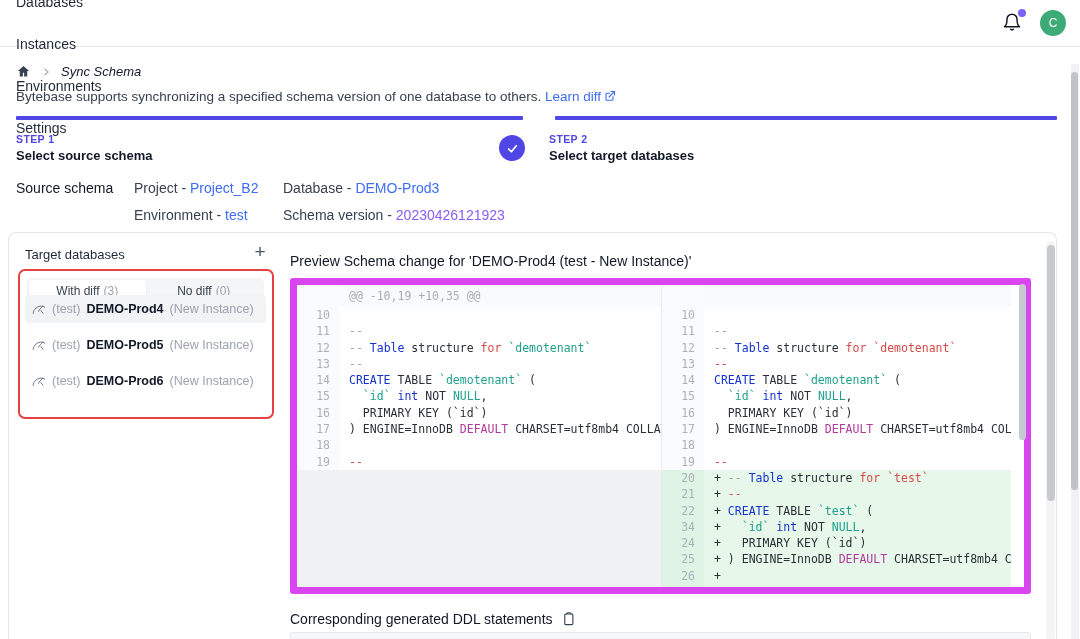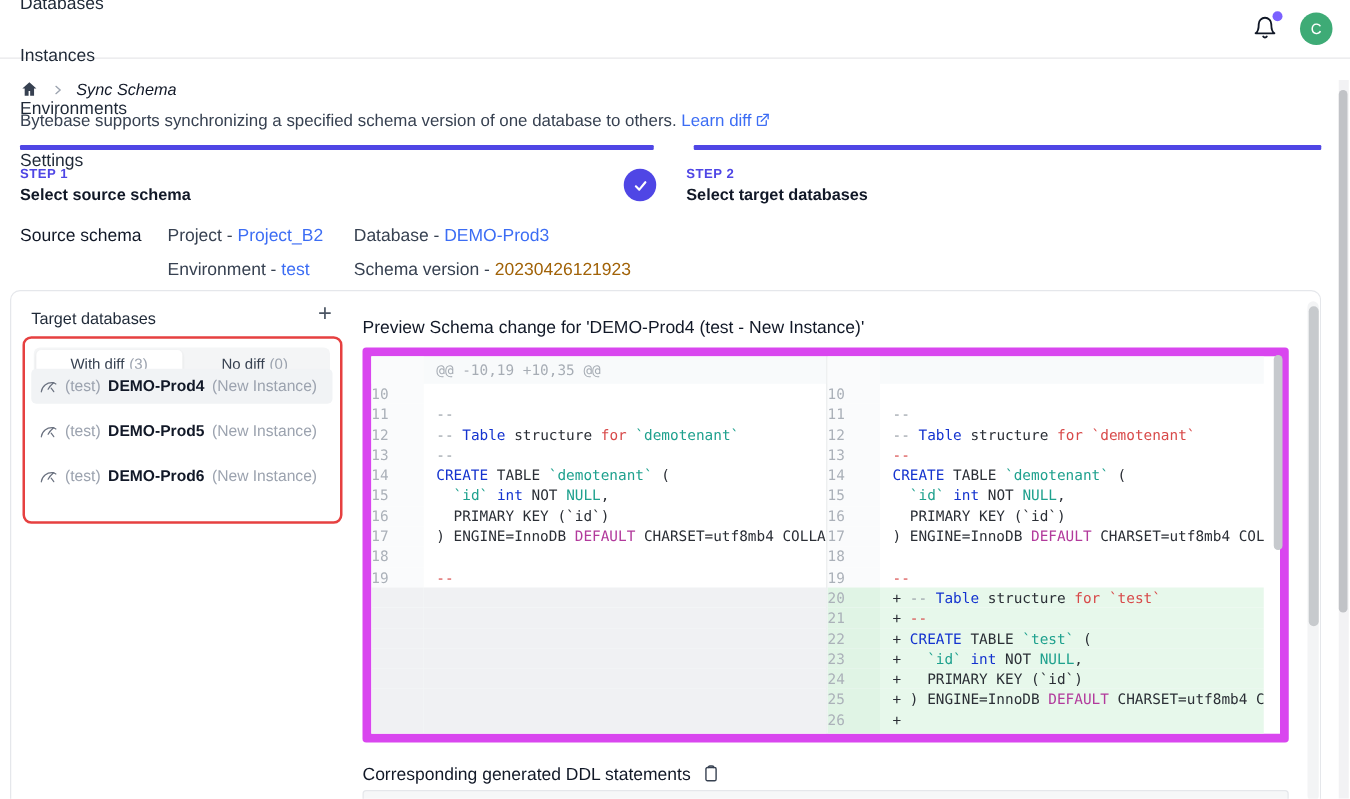--- a/index.html
+++ b/index.html
@@ -71,21 +71,21 @@
   .editor { position:absolute; left:281px; top:45px; width:741px; height:316px;
     border:7px solid #d946ef; border-radius:3px; background:#fff; display:flex; overflow:hidden; }
   .pane { height:100%; overflow:hidden; }
   .pane.left { width:365px; border-right:1px solid #e8eaec; }
   .pane.right { flex:1; }
   .pane.right .rows { margin-right:13px; }
   .dl { display:flex; height:16.3px; line-height:16.3px;
     font-family:"DejaVu Sans Mono", monospace; font-size:11.5px; }
   .dl.hd { height:22px; line-height:22px; background:#f8fafb; }
   .dl.hd .c { color:#a7adb5; }
-  .g { flex:0 0 42px; padding-right:9px; color:#abb1b9; background:#fafbfc; }
+  .g { flex:0 0 42px; text-align:right; padding-right:9px; color:#abb1b9; background:#fafbfc; }
   .c { flex:1; white-space:pre; padding-left:10px; color:#2b2f36; overflow:hidden; }
   .dl.add .g { background:#e0f4e5; }
   .dl.add .c { background:#e7f8eb; }
   .dl.ph .g, .dl.ph .c { background:#f0f1f3; }
   .kw { color:#1433cf; } .tl { color:#1fa18e; } .rd { color:#d84a4a; }
   .mg { color:#b23a9c; } .cm { color:#9aa1a9; } .tx { color:#2b2f36; }
   .ed-scroll { position:absolute; left:1010px; top:51px; width:7px; height:156px;
     background:#c6c9cd; border-radius:4px; }
 
   .ddl-row { position:absolute; left:281px; top:378px; display:flex; align-items:center; gap:8px; }
@@ -165,21 +165,21 @@
     <div class="src-cell" style="left:134px; top:1px">
       <span>Project - </span><a style="color:#3C6DF4">Project_B2</a>
     </div>
     <div class="src-cell" style="left:283px; top:1px">
       <span>Database - </span><a style="color:#3C6DF4">DEMO-Prod3</a>
     </div>
     <div class="src-cell" style="left:134px; top:28px">
       <span>Environment - </span><a style="color:#3C6DF4">test</a>
     </div>
     <div class="src-cell" style="left:283px; top:28px">
-      <span>Schema version - </span><a style="color:#a16207">20230426121923</a>
+      <span>Schema version - </span><a style="color:#8b5cf6">20230426121923</a>
     </div>
   </div>
 
   <div class="panel">
     <div class="lt-title">Target databases</div>
     <div class="plus-btn">+</div>
 
     <div class="redbox">
       <div class="tabbar">
           <div class="tab active">
@@ -360,21 +360,21 @@
             </div>
             <div class="dl add">
               <span class="g">21</span>
               <span class="c"><span class="tx">+ </span><span class="rd">--</span></span>
             </div>
             <div class="dl add">
               <span class="g">22</span>
               <span class="c"><span class="tx">+ </span><span class="kw">CREATE</span><span class="tx"> TABLE </span><span class="tl">`test`</span><span class="tx"> (</span></span>
             </div>
             <div class="dl add">
-              <span class="g">23</span>
+              <span class="g">34</span>
               <span class="c"><span class="tx">+ </span><span class="tx">  </span><span class="tl">`id`</span><span class="tx"> </span><span class="kw">int</span><span class="tx"> NOT </span><span class="tl">NULL</span><span class="tx">,</span></span>
             </div>
             <div class="dl add">
               <span class="g">24</span>
               <span class="c"><span class="tx">+ </span><span class="tx">  PRIMARY KEY (`id`)</span></span>
             </div>
             <div class="dl add">
               <span class="g">25</span>
               <span class="c"><span class="tx">+ </span><span class="tx">) ENGINE=InnoDB </span><span class="mg">DEFAULT</span><span class="tx"> CHARSET=utf8mb4 COLLAT</span></span>
             </div>

